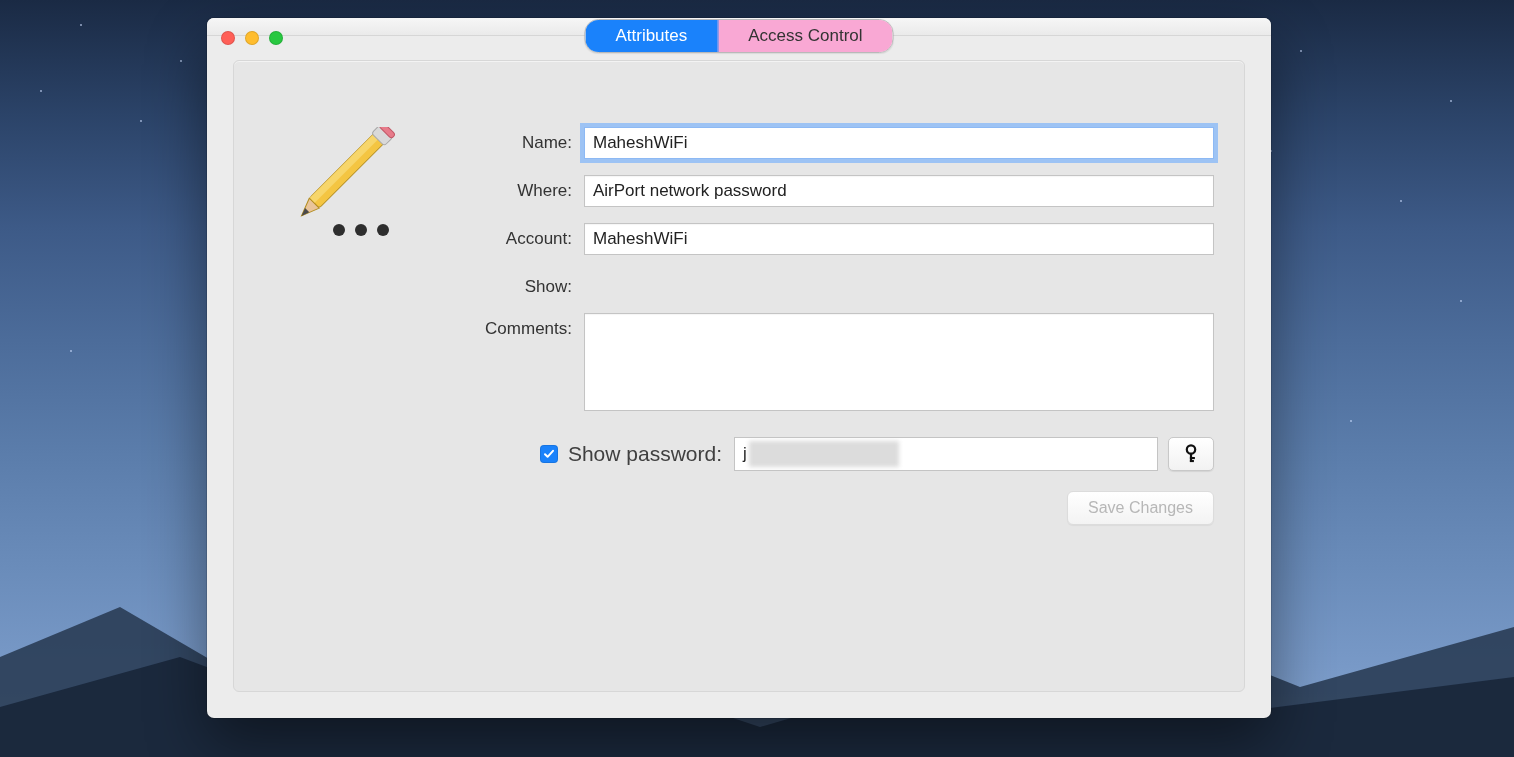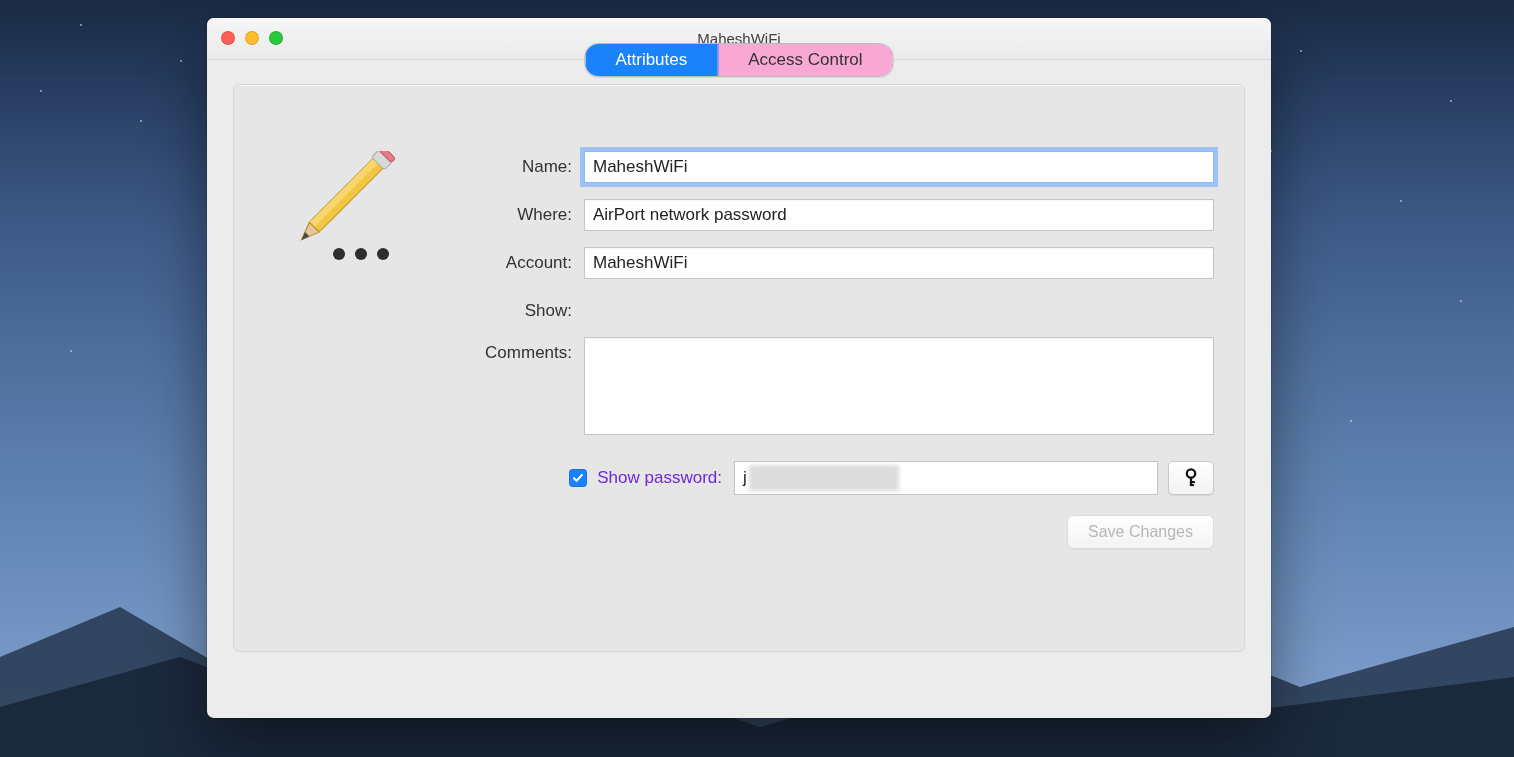--- a/index.html
+++ b/index.html
@@ -57,21 +57,21 @@
   .seg {
     padding:6px 30px; font-size:17px; color:#333; background:#f9a8d4; cursor:default;
     border:0;
   }
   .seg.active { background:#1a82fb; color:#fff; }
   .seg:not(:first-child){ border-left:1px solid #b9b9b9; }
   .seg.active + .seg { border-left-color:#1a82fb; }
 
   .panel {
     margin-top:24px; background:#e6e6e6; border:1px solid #d7d7d7; border-radius:6px;
-    padding:66px 30px 30px 30px; height:568px;
+    padding:66px 30px 30px 30px; height:632px;
     box-shadow: inset 0 1px 0 #f3f3f3;
   }
 
   .content { display:flex; align-items:flex-start; }
   .iconcol { width:150px; display:flex; flex-direction:column; align-items:center; padding-top:0px; }
   .app-icon { width:120px; height:120px; }
   .formcol { flex:1; }
 
   .row { display:flex; align-items:flex-start; margin-bottom:16px; }
   .lbl { width:170px; text-align:right; padding-right:12px; font-size:17px; color:#333; padding-top:6px; }
@@ -114,21 +114,21 @@
   }
 
   .footer { display:flex; justify-content:flex-end; margin-top:20px; }
   .save-btn {
     padding:7px 20px; font-size:16px; color:#b7b7b7;
     background:linear-gradient(#ffffff,#f3f3f3);
     border:1px solid #dcdcdc; border-radius:6px;
     box-shadow:0 1px 1px rgba(0,0,0,.05);
   }
 
-  label.chklabel { font-size:17px; color:#6d28d9; }
+  label.chklabel { font-size:21px; color:#404040; }
 </style>
 </head>
 <body>
 
 <div class="desktop">
   <div class="stars">
     <div class="star s1"></div>
       <div class="star s2"></div>
       <div class="star s3"></div>
     <div class="star s4"></div>

